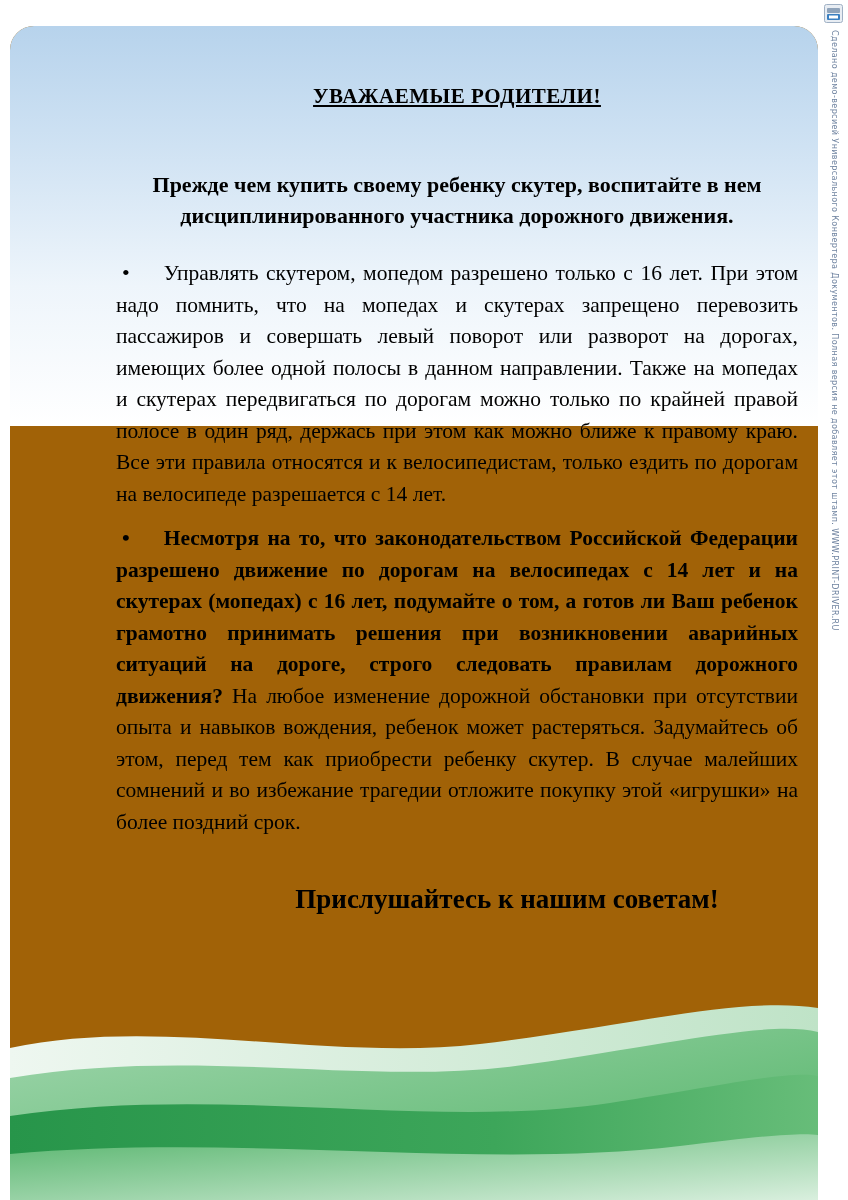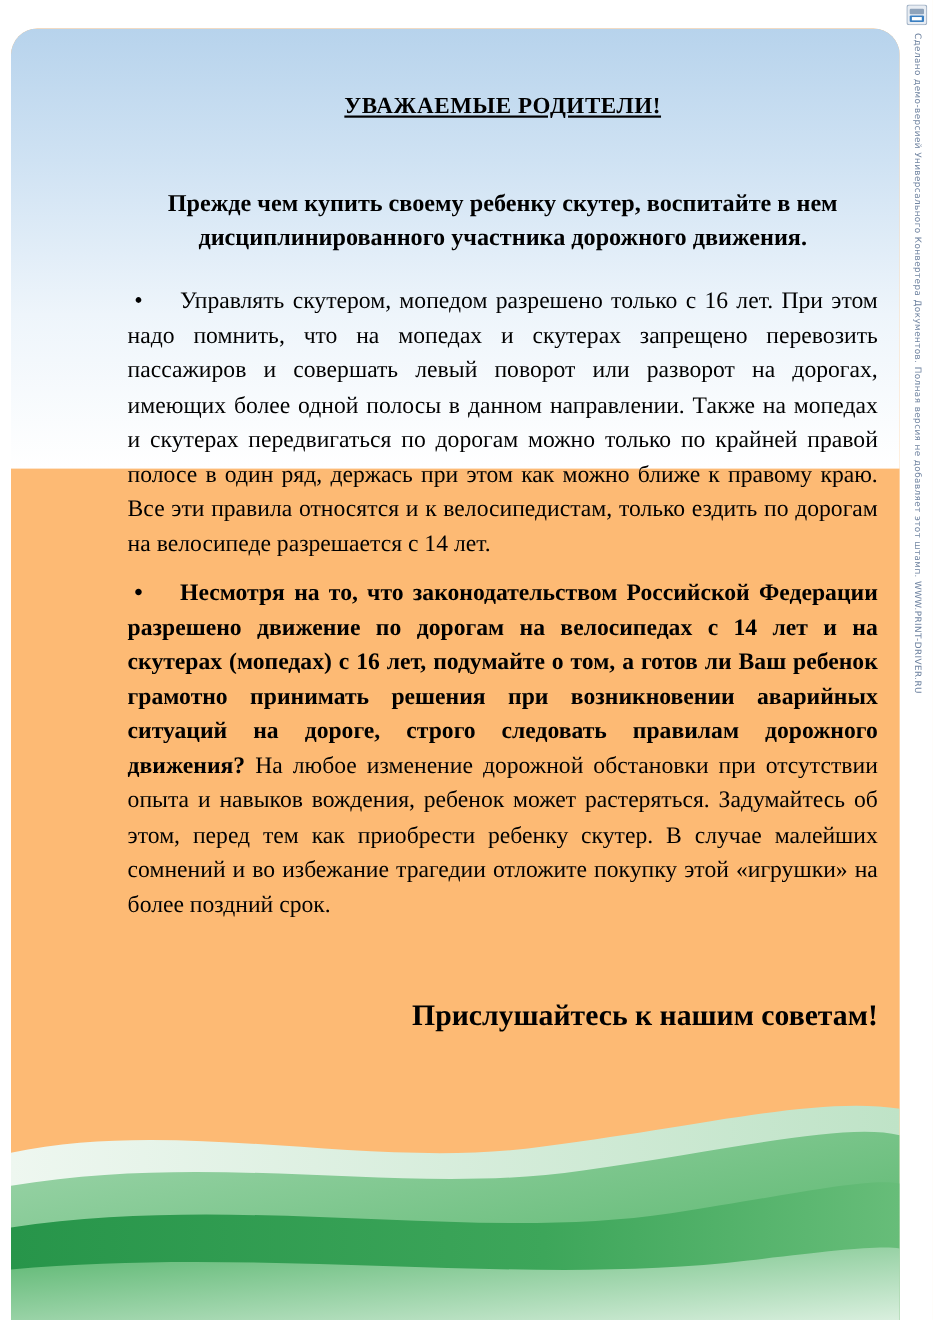--- a/index.html
+++ b/index.html
@@ -15,21 +15,21 @@
     background: #ffffff;
     overflow: hidden;
   }
 
   
   .artboard {
     position: absolute;
     left: 10px; top: 26px; right: 30px; bottom: 0;
     border-radius: 24px 24px 0 0;
     overflow: hidden;
-    background: #fdba74;
+    background: #a16207;
   }
   .top-sky {
     position: absolute;
     left: 0; top: 0; right: 0;
     height: 400px;
     background: linear-gradient(180deg, #b7d3ec 0%, #cfe2f3 30%, #eef5fb 65%, #ffffff 100%);
     pointer-events: none;
   }
   .waves {
     position: absolute;
@@ -71,22 +71,22 @@
     display: inline-block;
     padding-left: 6px;
     font-size: 22px;
   }
   .bullet-gap {
     display: inline-block;
     width: 34px;
   }
   .bold-lead { font-weight: bold; }
   .doc-closing {
-    margin: 70px 0 0 100px;
-    text-align: right;
+    margin: 46px 0 0 100px;
+    text-align: center;
     font-size: 27px;
     font-weight: bold;
   }
 
   
   .side-strip {
     position: absolute;
     top: 0; right: 0; bottom: 0;
     width: 30px;
     background: #ffffff;

